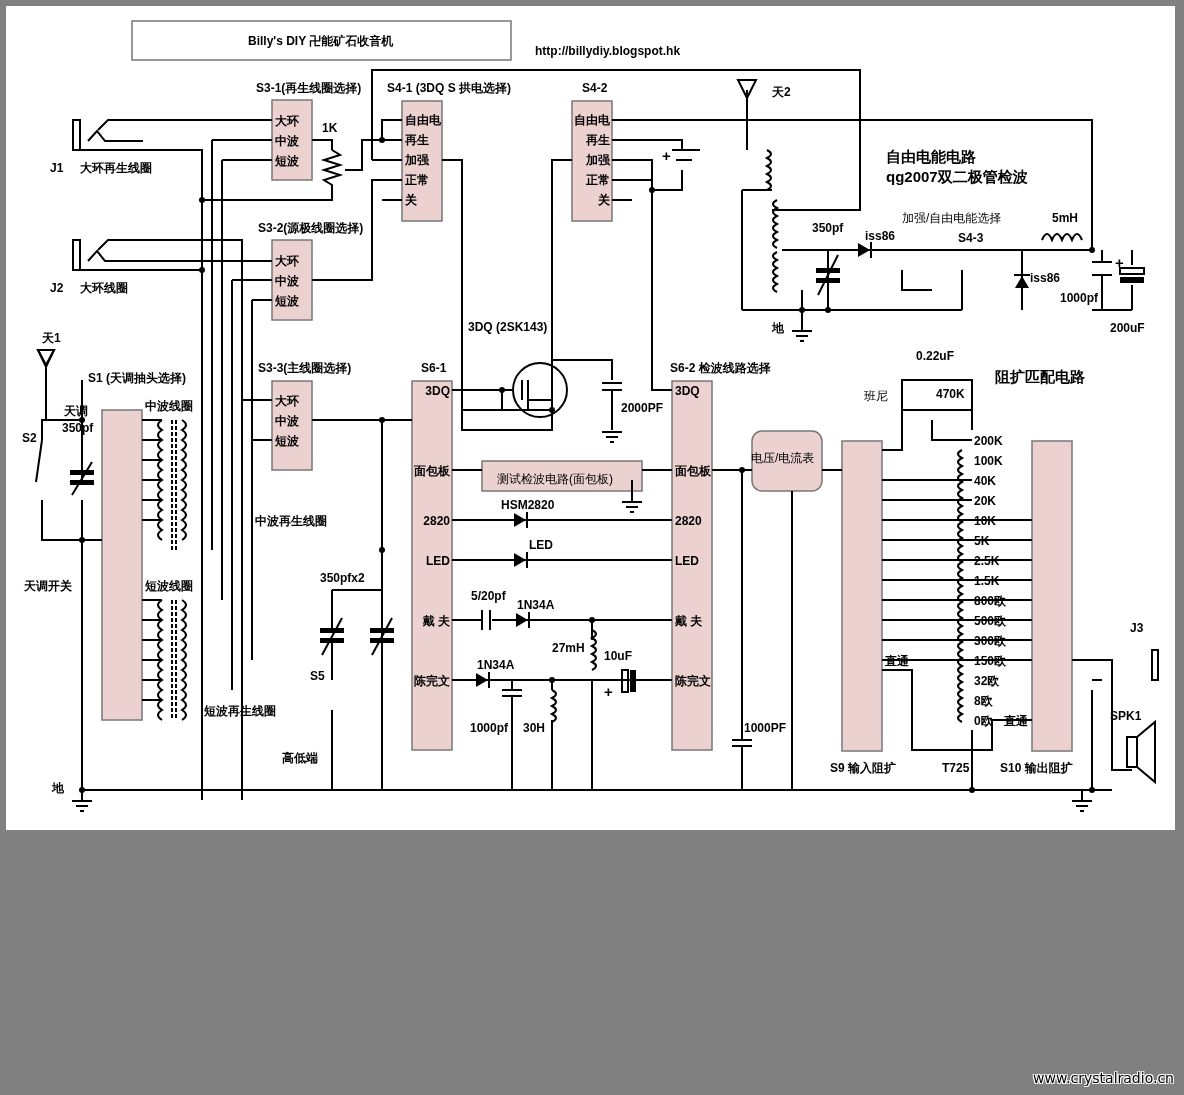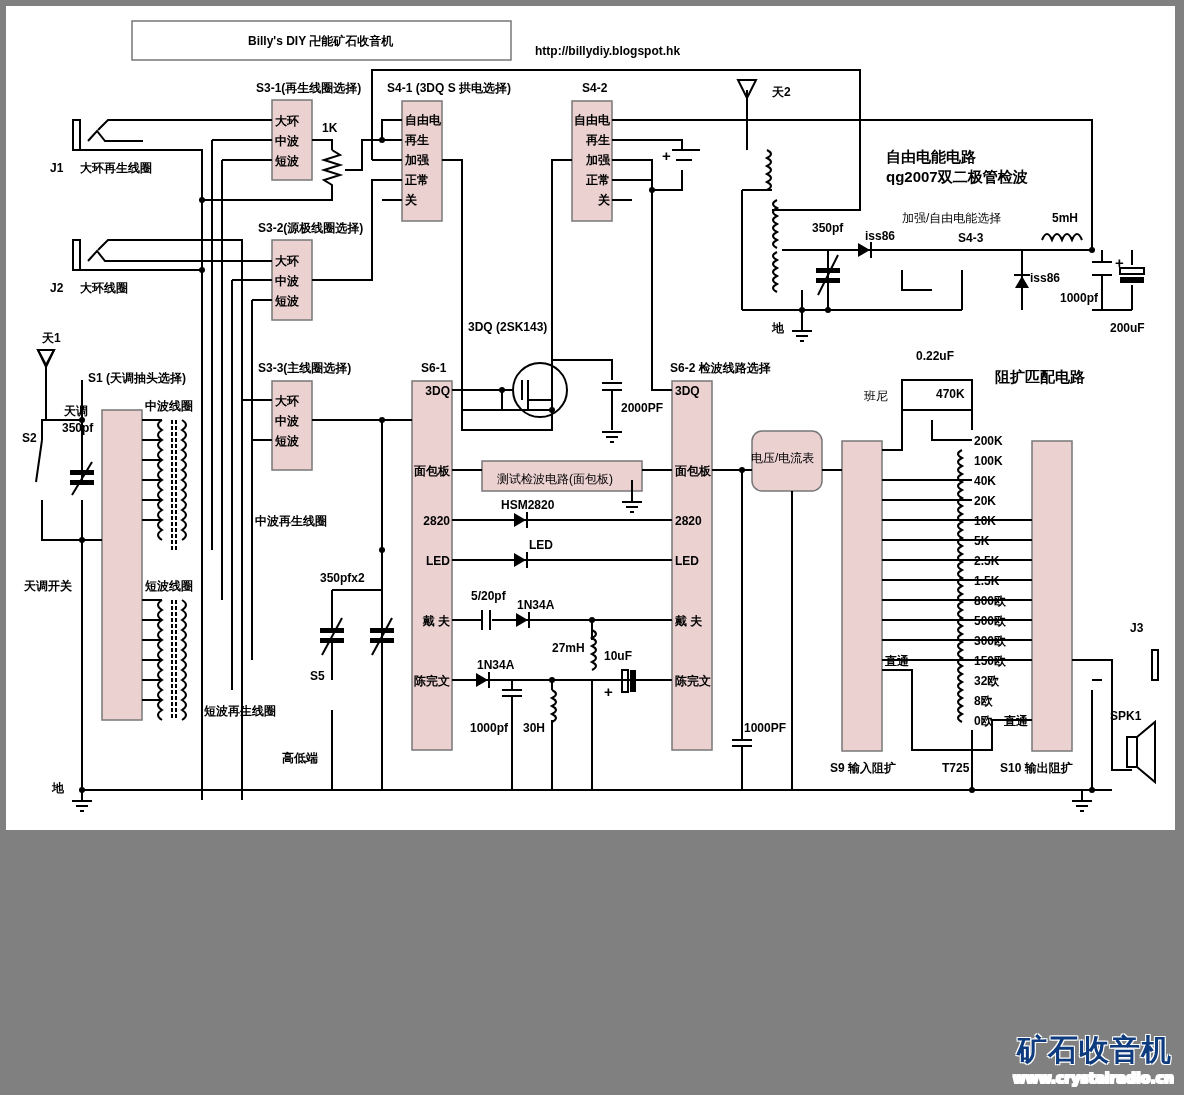--- a/index.html
+++ b/index.html
@@ -6,21 +6,21 @@
   body{width:1184px;height:1095px;background:#808080;position:relative;overflow:hidden;font-family:"Liberation Sans","DejaVu Sans",sans-serif;}
   #canvas{position:absolute;left:6px;top:6px;width:1169px;height:824px;background:#fff;}
   svg#sch{position:absolute;left:0;top:0;width:1184px;height:1095px;}
   svg text{font-family:"Liberation Sans","DejaVu Sans",sans-serif;font-weight:bold;font-size:12px;fill:#000;}
   .w{stroke:#000;stroke-width:2;fill:none;}
   .box{fill:#ecd1d1;stroke:#777;stroke-width:1.5;}
   .dot{fill:#000;}
   .big{font-size:15px;}
   #logo{position:absolute;left:1010px;top:1030px;width:170px;height:62px;}
   #logo .cn{position:absolute;right:8px;top:0;font-size:30px;font-weight:bold;color:#0e3a7e;letter-spacing:1px;font-family:"DejaVu Sans",sans-serif;text-shadow:1px 1px 0 #fff,-1px -1px 0 #fff,1px -1px 0 #fff,-1px 1px 0 #fff;}
-  #logo .url{position:absolute;right:6px;top:40px;font-size:14px;font-weight:bold;color:#ffffff;font-family:"DejaVu Sans",sans-serif;text-shadow:1px 1px 0 #fff,-1px -1px 0 #fff,1px -1px 0 #fff,-1px 1px 0 #fff;}
+  #logo .url{position:absolute;right:6px;top:40px;font-size:14px;font-weight:normal;color:#000000;font-family:"DejaVu Sans",sans-serif;text-shadow:1px 1px 0 #fff,-1px -1px 0 #fff,1px -1px 0 #fff,-1px 1px 0 #fff;}
 </style>
 </head>
 <body>
 
 <div id="canvas"></div>
 
 <svg id="sch" viewBox="0 0 1184 1095">
 
   <rect x="132" y="21" width="379" height="39" fill="#fff" stroke="#777" stroke-width="1.5"></rect>
   <text x="248" y="45">Billy's DIY 卍能矿石收音机</text>
@@ -320,15 +320,14 @@
       <text x="974" y="625">500欧</text>
       <text x="974" y="645">300欧</text>
       <text x="974" y="665">150欧</text>
       <text x="974" y="685">32欧</text>
       <text x="974" y="705">8欧</text>
       <text x="974" y="725">0欧</text>
     </g>
 </svg>
 
 <div id="logo">
-  <div class="cn">矿石收音机</div>
   <div class="url">www.crystalradio.cn</div>
 </div>
 
 </body></html>

